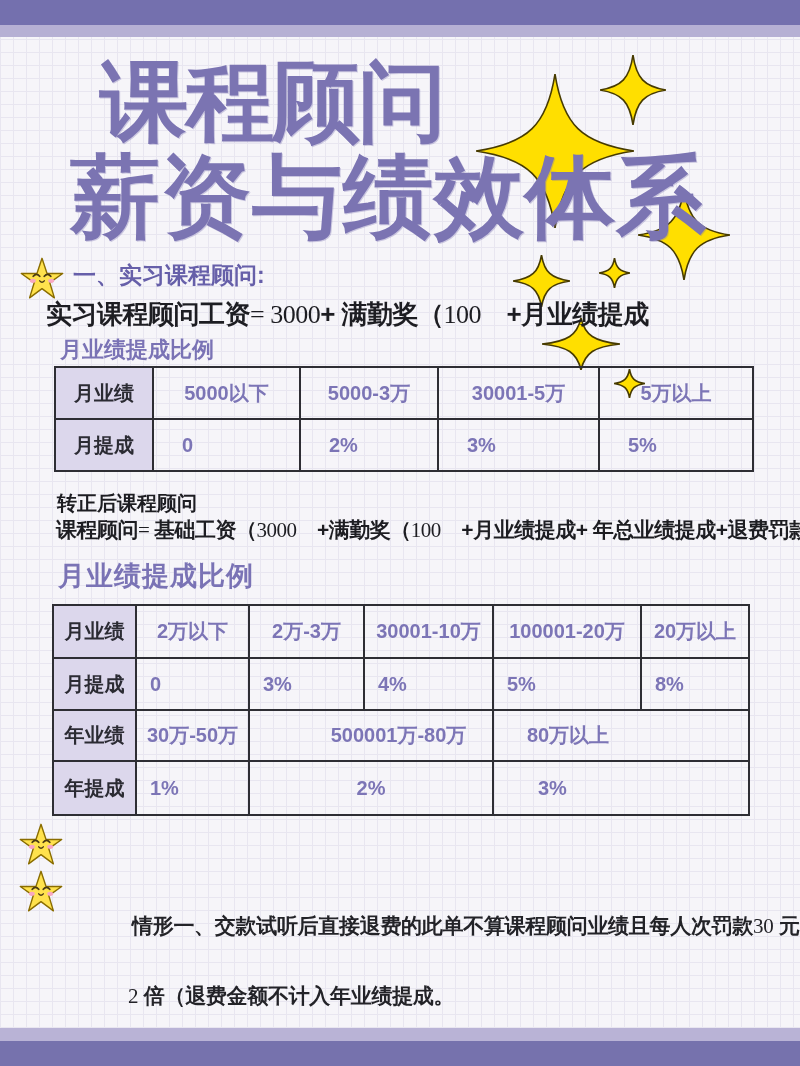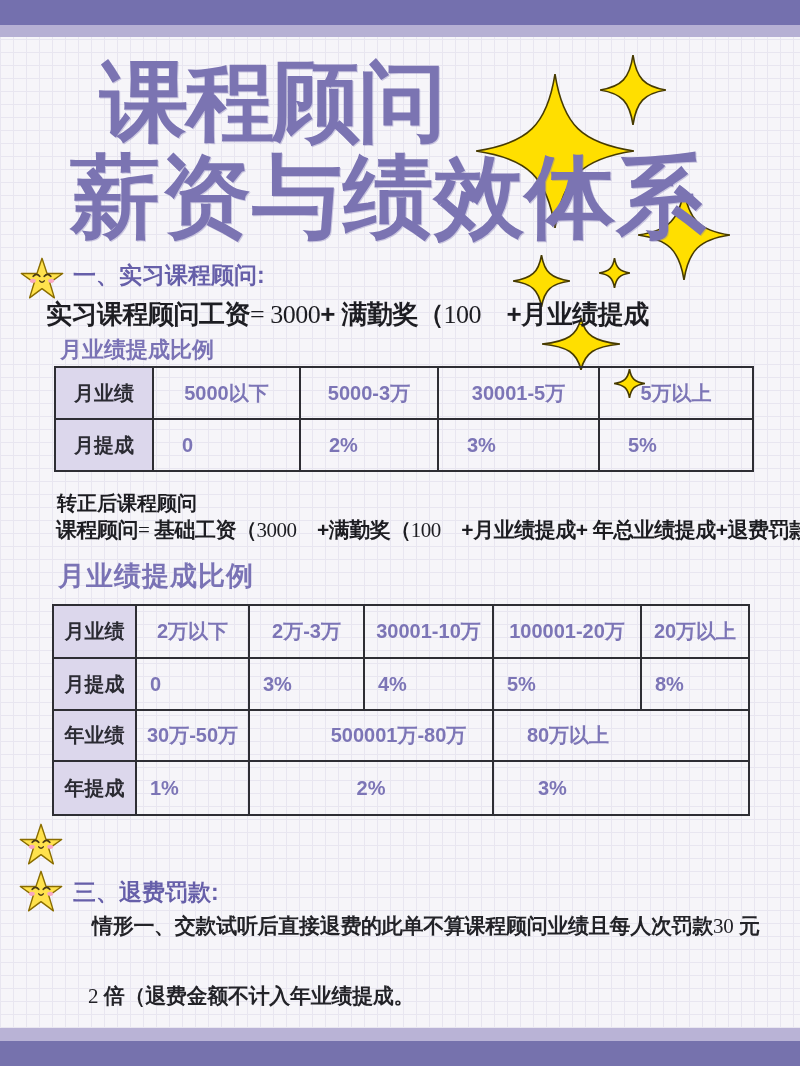--- a/index.html
+++ b/index.html
@@ -42,21 +42,21 @@
   .z3{z-index:3;white-space:pre;}
   .h-purple{color:#665fa9;font-weight:800;}
   .heading-1{left:73px;top:260px;font-size:23px;}
   .caption-small{left:60px;top:335px;font-size:22px;color:#7a73b5;font-weight:800;}
   .caption-big{left:58px;top:558px;font-size:27px;color:#7a73b5;font-weight:800;letter-spacing:1px;}
   .formula-1{left:46px;top:297px;font-size:26px;font-weight:700;letter-spacing:-.5px;}
   .mid-intro{left:57px;top:490px;font-size:20px;font-weight:600;}
   .formula-2{left:56px;top:516px;font-size:21px;font-weight:700;letter-spacing:-.5px;}
   .s2-line{left:71px;top:829px;font-size:22px;}
   .heading-3{left:73px;top:877px;font-size:23px;}
-  .case-line{font-size:21px;font-weight:700;color:#232328;letter-spacing:-.3px;}
+  .case-line{font-size:21px;font-weight:700;color:#232328;letter-spacing:-.3px;margin-left:40px;}
   .case-1{left:92px;top:912px;}
   .case-2{left:92px;top:944px;}
   .case-2b{left:88px;top:982px;font-weight:600;}
   .seg-num{font-family:Liberation Serif, serif;font-weight:400;}
   
   table{border-collapse:collapse;table-layout:fixed;background:transparent;}
   td{border:2px solid #2e2e34;vertical-align:middle;overflow:hidden;margin-left:44px;}
   .tbl{z-index:3;}
   .tbl-1{left:54px;top:366px;}
   .tbl-2{left:52px;top:604px;}
@@ -218,17 +218,16 @@
   <div class="abs bullet-star b3">
     <svg viewBox="0 0 100 100">
         <polygon points="50,5 61,38 95,38 67,58 77,91 50,71 23,91 33,58 5,38 39,38" fill="#ffe24d" stroke="#8a6d00" stroke-width="3" stroke-linejoin="round"></polygon>
         <path d="M31 44q7 -8 14 0" stroke="#4a3a14" stroke-width="4" fill="none" stroke-linecap="round"></path>
         <path d="M55 44q7 -8 14 0" stroke="#4a3a14" stroke-width="4" fill="none" stroke-linecap="round"></path>
         <ellipse cx="30" cy="54" rx="6.5" ry="4.5" fill="#f8a8c0"></ellipse>
         <ellipse cx="70" cy="54" rx="6.5" ry="4.5" fill="#f8a8c0"></ellipse>
         <path d="M45 54q5 6 10 0" stroke="#4a3a14" stroke-width="3" fill="none" stroke-linecap="round"></path>
       </svg>
   </div>
-  <div class="abs z3 h-purple heading-3">三、退费罚款:</div>
   <div class="abs z3 case-line case-1"><span class="seg-zh">情形一、交款试听后直接退费的此单不算课程顾问业绩且每人次罚款</span><span class="seg-num">30</span><span class="seg-zh"> 元</span></div>
   <div class="abs z3 case-line case-2b"><span class="seg-num">2</span><span class="seg-zh"> 倍（退费金额不计入年业绩提成。</span></div>
 
 </div>
 
 </body></html>

